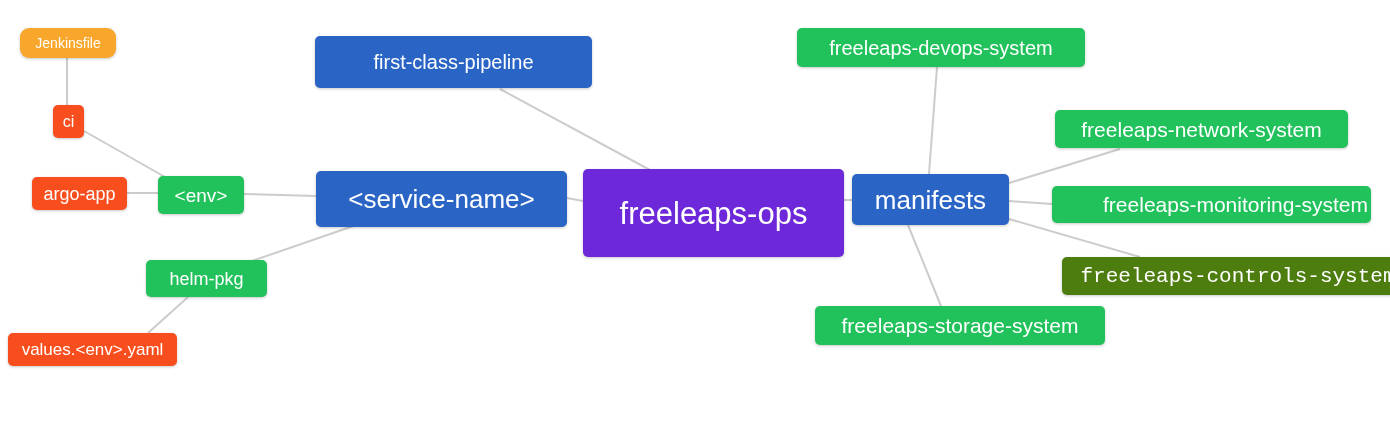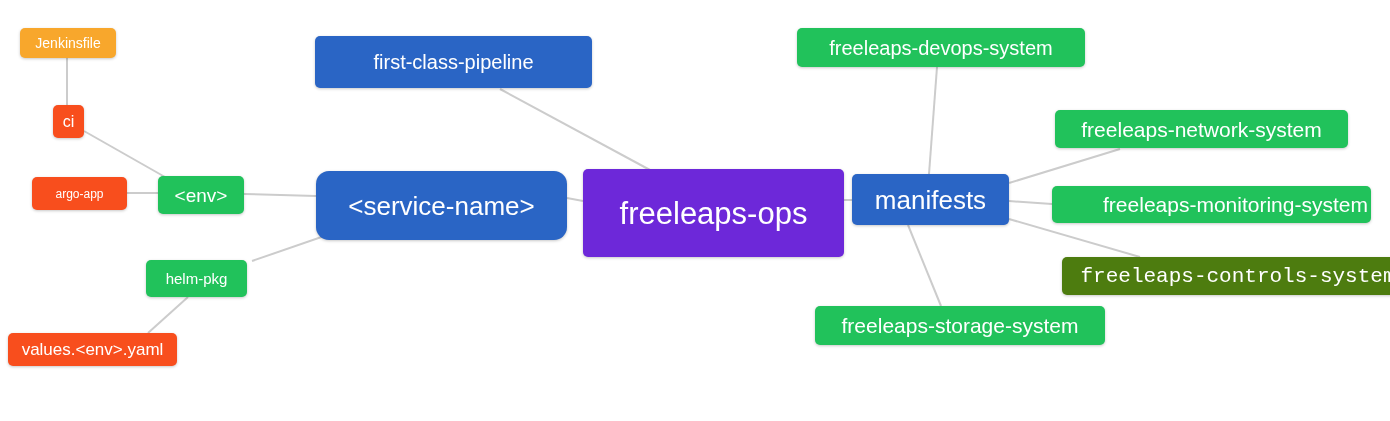--- a/index.html
+++ b/index.html
@@ -56,42 +56,42 @@
       <line x1="500" y1="89" x2="650" y2="170" stroke="#cccccc" stroke-width="2"></line>
       <line x1="567" y1="198" x2="583" y2="201" stroke="#cccccc" stroke-width="2"></line>
       <line x1="844" y1="200" x2="852" y2="200" stroke="#cccccc" stroke-width="2"></line>
       <line x1="929" y1="174" x2="937" y2="67" stroke="#cccccc" stroke-width="2"></line>
       <line x1="1009" y1="183" x2="1120" y2="149" stroke="#cccccc" stroke-width="2"></line>
       <line x1="1009" y1="201" x2="1052" y2="204" stroke="#cccccc" stroke-width="2"></line>
       <line x1="1009" y1="219" x2="1140" y2="257" stroke="#cccccc" stroke-width="2"></line>
       <line x1="908" y1="225" x2="941" y2="306" stroke="#cccccc" stroke-width="2"></line>
     </svg>
 
-<div class="node" style="left: 20px; top: 28px; width: 96px; height: 30px; font-size: 14px; background: rgb(248, 167, 44); color: rgb(255, 255, 255);">
+<div class="node" style="left: 20px; top: 28px; width: 96px; height: 30px; font-size: 14px; background: rgb(248, 167, 44); color: rgb(255, 255, 255); border-radius: 9px;">
       <span>Jenkinsfile</span>
     </div>
     <div class="node" style="left: 53px; top: 105px; width: 31px; height: 33px; font-size: 16px; background: rgb(248, 78, 29); color: rgb(255, 255, 255);">
       <span>ci</span>
     </div>
-    <div class="node" style="left: 32px; top: 177px; width: 95px; height: 33px; font-size: 12px; background: rgb(248, 78, 29); color: rgb(255, 255, 255); align-items: center;">
+    <div class="node" style="left: 32px; top: 177px; width: 95px; height: 33px; font-size: 18px; background: rgb(248, 78, 29); color: rgb(255, 255, 255); align-items: center;">
       <span>argo-app</span>
     </div>
     <div class="node" style="left: 158px; top: 176px; width: 86px; height: 38px; font-size: 19px; background: rgb(33, 194, 91); color: rgb(255, 255, 255);">
       <span>&lt;env&gt;</span>
     </div>
-    <div class="node" style="left: 146px; top: 260px; width: 101px; height: 37px; font-size: 15px; background: rgb(33, 194, 91); color: rgb(255, 255, 255);">
+    <div class="node" style="left: 146px; top: 260px; width: 121px; height: 37px; font-size: 18px; background: rgb(33, 194, 91); color: rgb(255, 255, 255);">
       <span>helm-pkg</span>
     </div>
     <div class="node" style="left: 8px; top: 333px; width: 169px; height: 33px; font-size: 17px; background: rgb(248, 78, 29); color: rgb(255, 255, 255);">
       <span>values.&lt;env&gt;.yaml</span>
     </div>
     <div class="node" style="left: 315px; top: 36px; width: 277px; height: 52px; font-size: 20px; background: rgb(42, 101, 197); color: rgb(255, 255, 255);">
       <span>first-class-pipeline</span>
     </div>
-    <div class="node" style="left: 316px; top: 171px; width: 251px; height: 69px; font-size: 26px; background: rgb(42, 101, 197); color: rgb(255, 255, 255); border-radius: 13px;">
+    <div class="node" style="left: 316px; top: 171px; width: 251px; height: 56px; font-size: 26px; background: rgb(42, 101, 197); color: rgb(255, 255, 255);">
       <span>&lt;service-name&gt;</span>
     </div>
     <div class="node" style="left: 583px; top: 169px; width: 261px; height: 88px; font-size: 31px; background: #6d28d9; color: rgb(255, 255, 255);">
       <span>freeleaps-ops</span>
     </div>
     <div class="node" style="left: 852px; top: 174px; width: 157px; height: 51px; font-size: 26px; background: rgb(42, 101, 197); color: rgb(255, 255, 255);">
       <span>manifests</span>
     </div>
     <div class="node" style="left: 797px; top: 28px; width: 288px; height: 39px; font-size: 20px; background: rgb(33, 194, 91); color: rgb(255, 255, 255);">
       <span>freeleaps-devops-system</span>

